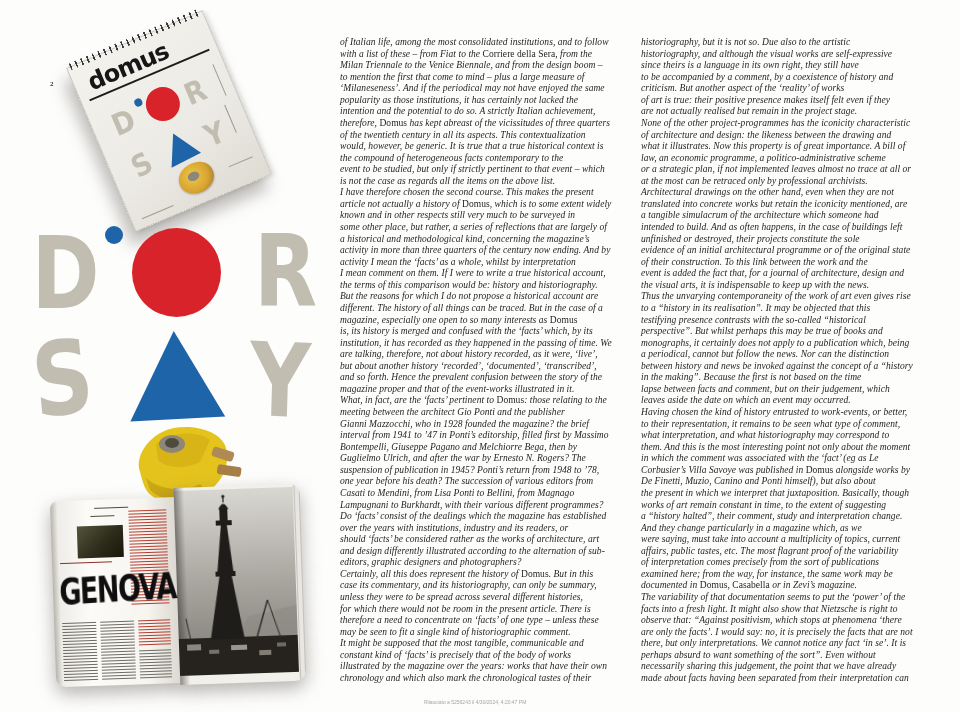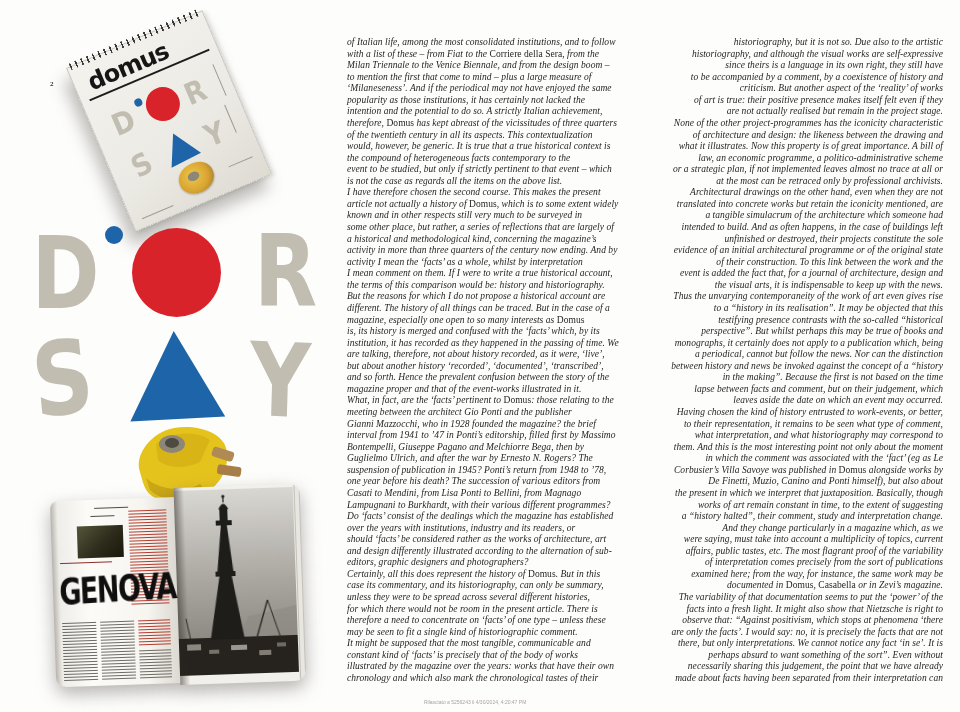--- a/index.html
+++ b/index.html
@@ -4,22 +4,22 @@
 <style>
   * { margin:0; padding:0; box-sizing:border-box; }
   html,body { width:960px; height:712px; background:#fdfdfc; overflow:hidden;
               font-family:"Liberation Serif", serif; }
   .sheet { position:relative; width:960px; height:712px; background:#fdfdfc; }
 
   
   .col { position:absolute; top:37px; width:302px; font-style:italic;
          font-size:9.5px; line-height:11.57px; color:#242424;
          letter-spacing:0.05px; }
-  .col1 { left:347px; }
-  .col2 { left:641px;text-align:right; }
+  .col1 { left:340px; }
+  .col2 { left:641px; }
   .roman { font-style:normal; }
 
   .watermark { position:absolute; left:424px; top:699px; font-size:5px;
                color:#aaa59f; font-family:"Liberation Sans", sans-serif;
                font-style:normal; white-space:nowrap; }
 
   .fignum { position:absolute; font-size:7px; font-weight:bold; color:#333;
             font-family:"Liberation Serif", serif; }
 
   

